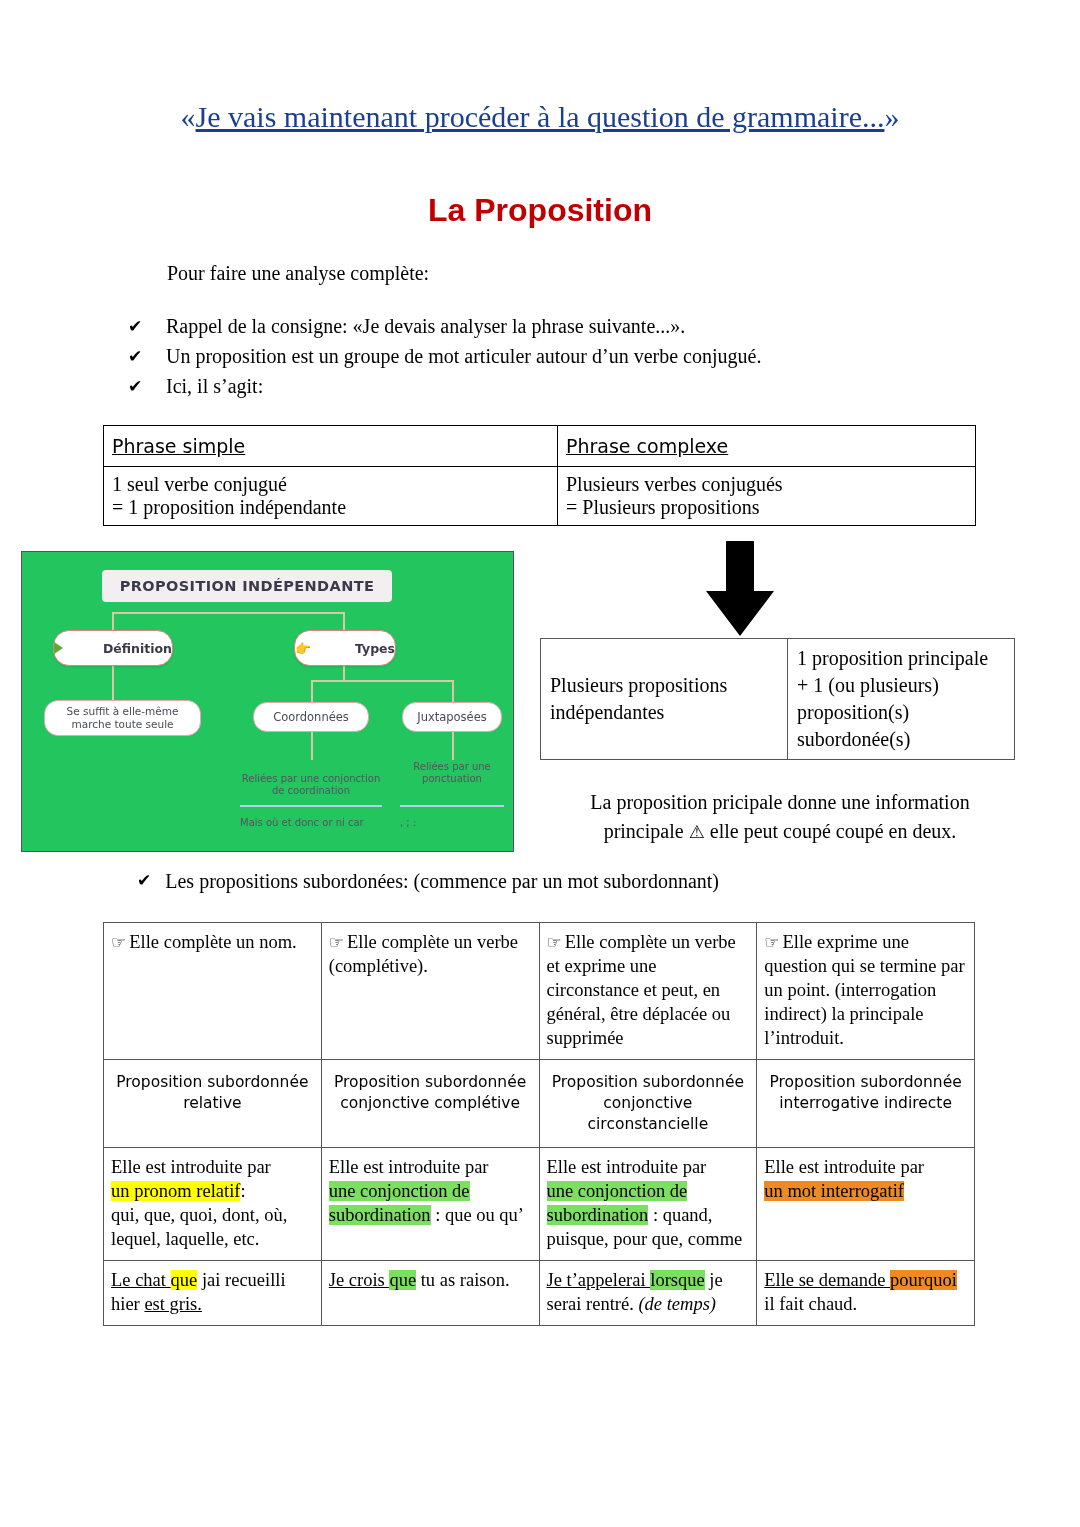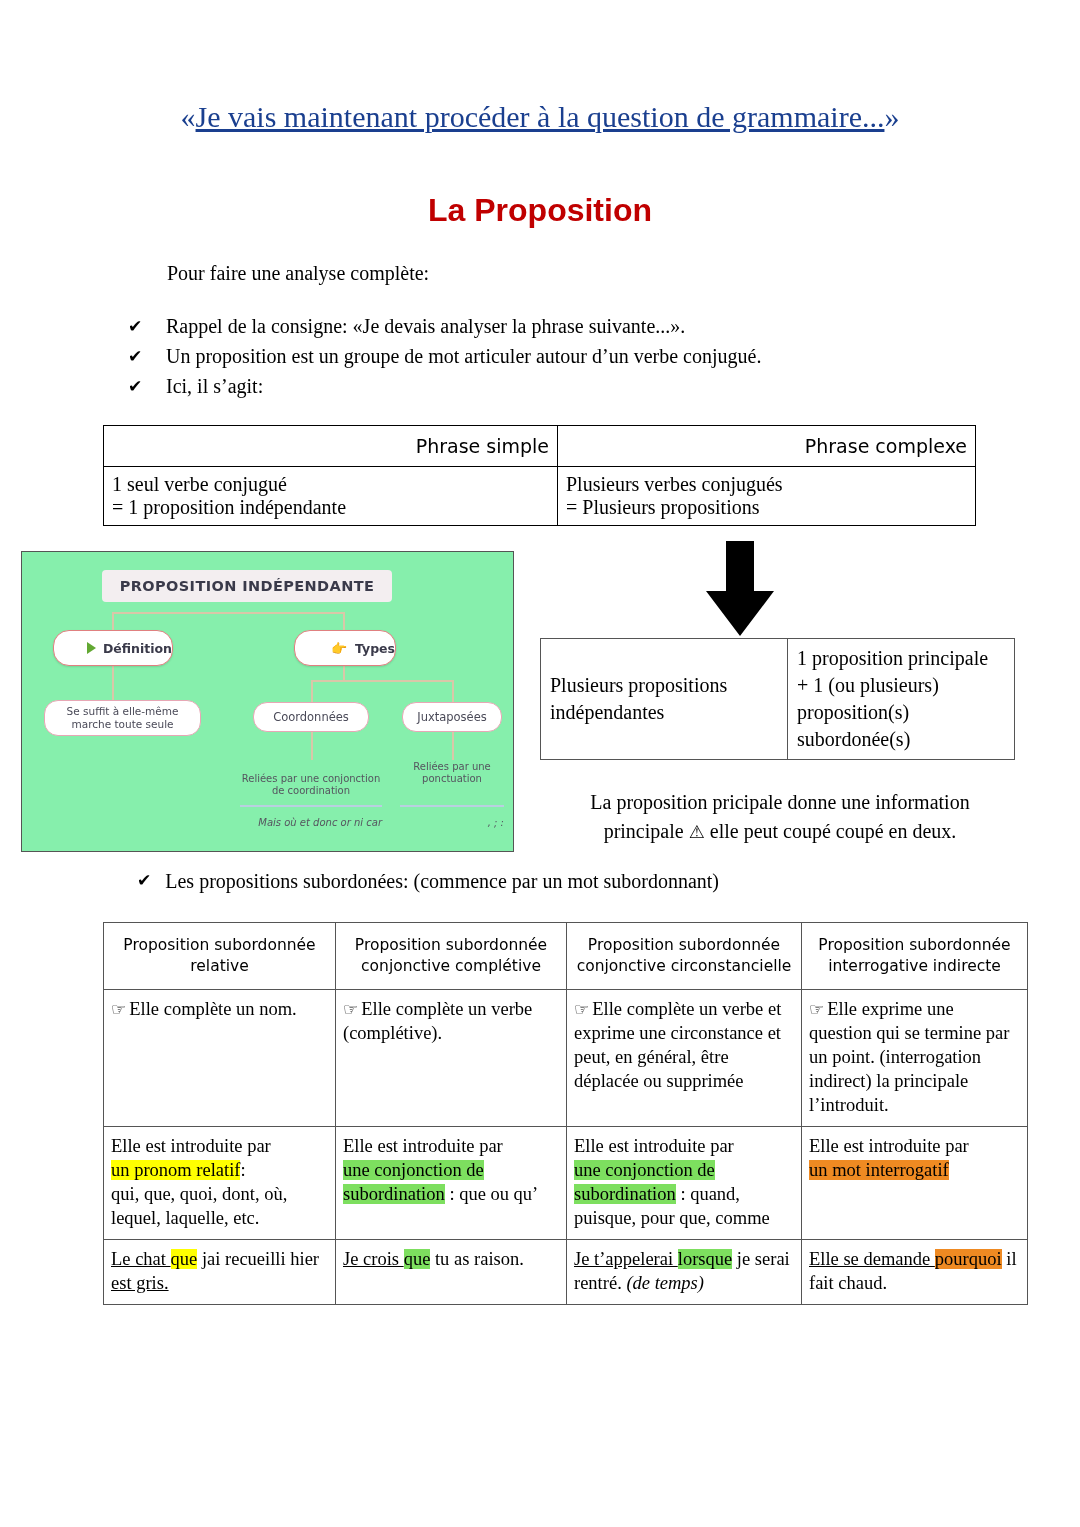--- a/index.html
+++ b/index.html
@@ -83,36 +83,37 @@
     width: 873px;
     border-collapse: collapse;
     font-size: 20px;
   }
   .table-simple td {
     border: 1px solid #000;
     padding: 6px 8px;
     vertical-align: top;
   }
   .table-simple .hdr {
-    text-align: right;
+    text-align: left;
     font-family: "DejaVu Sans", sans-serif;
     font-size: 19px;
     padding: 9px 8px;
+    text-decoration: underline;
   }
   .table-simple .col1 { width: 437px; }
 
   
   .mindmap {
     position: absolute;
     top: 551px;
     left: 21px;
     width: 491px;
     height: 299px;
     border: 1px solid #555;
-    background: #86efac;
+    background: #22c55e;
     overflow: hidden;
     font-family: "DejaVu Sans", sans-serif;
   }
   .mm-title {
     position: absolute;
     top: 18px;
     left: 80px;
     width: 290px;
     text-align: center;
     background: #f3eef0;
@@ -126,21 +127,21 @@
   .mm-node {
     position: absolute;
     border: 1.5px solid #e08080;
     border-radius: 16px;
     background: #fff;
     font-size: 12.5px;
     font-weight: bold;
     color: #3a3a4a;
     display: flex;
     align-items: center;
-    justify-content: flex-end;
+    justify-content: space-between;
     gap: 7px;
     box-shadow: 0 1px 2px rgba(0,0,0,0.12);
   }
   .mm-def { top: 78px; left: 31px; width: 118px; height: 34px; }
   .mm-types { top: 78px; left: 272px; width: 100px; height: 34px; }
   .mm-leaf {
     position: absolute;
     border: 1.2px solid #e7a7b5;
     border-radius: 14px;
     background: #fff;
@@ -162,22 +163,21 @@
     color: #55555f;
     text-align: center;
     line-height: 12px;
   }
   .mm-sub1 { top: 221px; left: 218px; width: 142px; }
   .mm-sub2 { top: 209px; left: 378px; width: 104px; }
   .mm-bottom {
     position: absolute;
     font-size: 10px;
     color: #55555f;
-    text-align: right;
-    font-style: italic;
+    text-align: left;
   }
   .mm-b1 { top: 265px; left: 218px; width: 142px; }
   .mm-b2 { top: 265px; left: 378px; width: 104px; }
   .mm-line { position: absolute; background: #d9c7a8; }
   .mm-underline { position: absolute; height: 1.5px; background: #b9cfe0; }
   .mm-flag {
     width: 0; height: 0;
     border-left: 9px solid #62a832;
     border-top: 6px solid transparent;
     border-bottom: 6px solid transparent;
@@ -384,43 +384,43 @@
   </div>
 
   <div class="sub-bullet">
     <span style="font-size:17px;">✔</span>
     <span>Les propositions subordonées: (commence par un mot subordonnant)</span>
   </div>
 
   <table class="table-sub">
     <tbody>
         <tr>
+      <td>
+        <span class="hand-icon">☞</span><span>Elle complète un nom.</span>
+      </td>
+      <td>
+        <span class="hand-icon">☞</span><span>Elle complète un verbe (complétive).</span>
+      </td>
+      <td>
+        <span class="hand-icon">☞</span><span>Elle complète un verbe et exprime une circonstance et peut, en général, être déplacée ou supprimée</span>
+      </td>
+      <td>
+        <span class="hand-icon">☞</span><span>Elle exprime une question qui se termine par un point. (interrogation indirect) la principale l’introduit.</span>
+      </td>
+    </tr>
+
+    <tr>
       <td class="head col-a">Proposition subordonnée relative</td>
       <td class="head col-b">Proposition subordonnée conjonctive complétive</td>
       <td class="head col-c">Proposition subordonnée conjonctive circonstancielle</td>
       <td class="head col-d">Proposition subordonnée interrogative indirecte</td>
     </tr>
 
     <tr>
       <td>
-        <span class="hand-icon">☞</span><span>Elle complète un nom.</span>
-      </td>
-      <td>
-        <span class="hand-icon">☞</span><span>Elle complète un verbe (complétive).</span>
-      </td>
-      <td>
-        <span class="hand-icon">☞</span><span>Elle complète un verbe et exprime une circonstance et peut, en général, être déplacée ou supprimée</span>
-      </td>
-      <td>
-        <span class="hand-icon">☞</span><span>Elle exprime une question qui se termine par un point. (interrogation indirect) la principale l’introduit.</span>
-      </td>
-    </tr>
-
-    <tr>
-      <td>
         <div>Elle est introduite par</div>
         <div><span class="hl-yellow b">un pronom relatif</span><span class="b">:</span></div>
         <div>qui, que, quoi, dont, où, lequel, laquelle, etc.</div>
       </td>
       <td>
         <div>Elle est introduite par</div>
         <div><span class="hl-green b">une conjonction de subordination</span><span> : que ou qu’</span></div>
       </td>
       <td>
         <div>Elle est introduite par</div>

